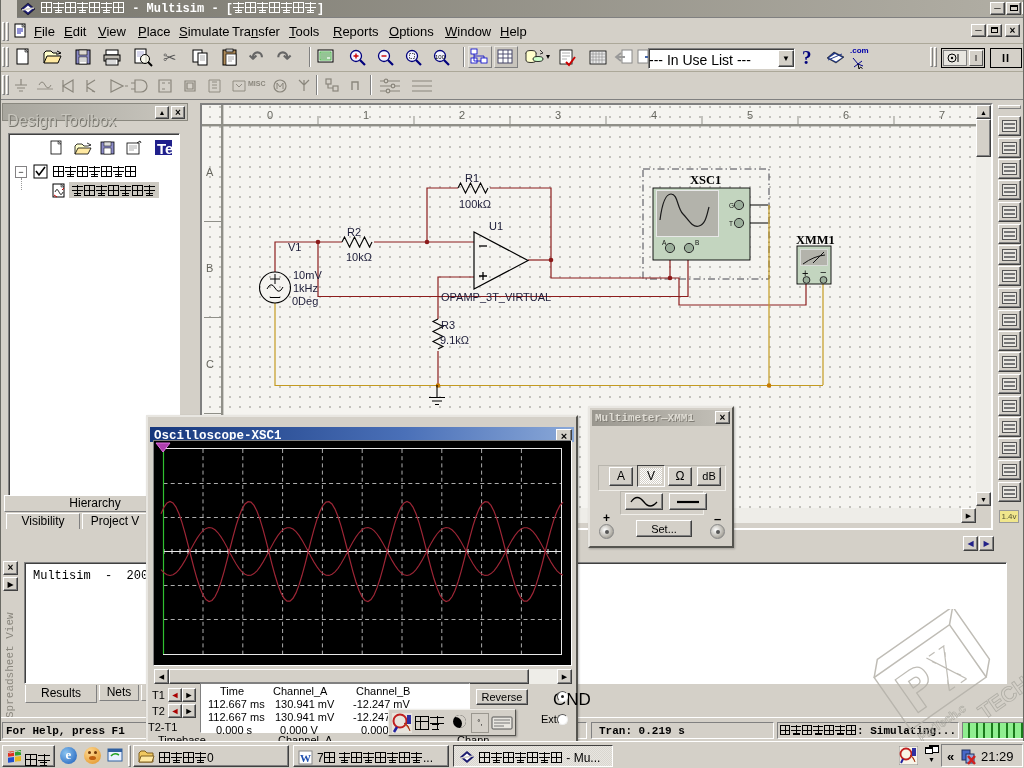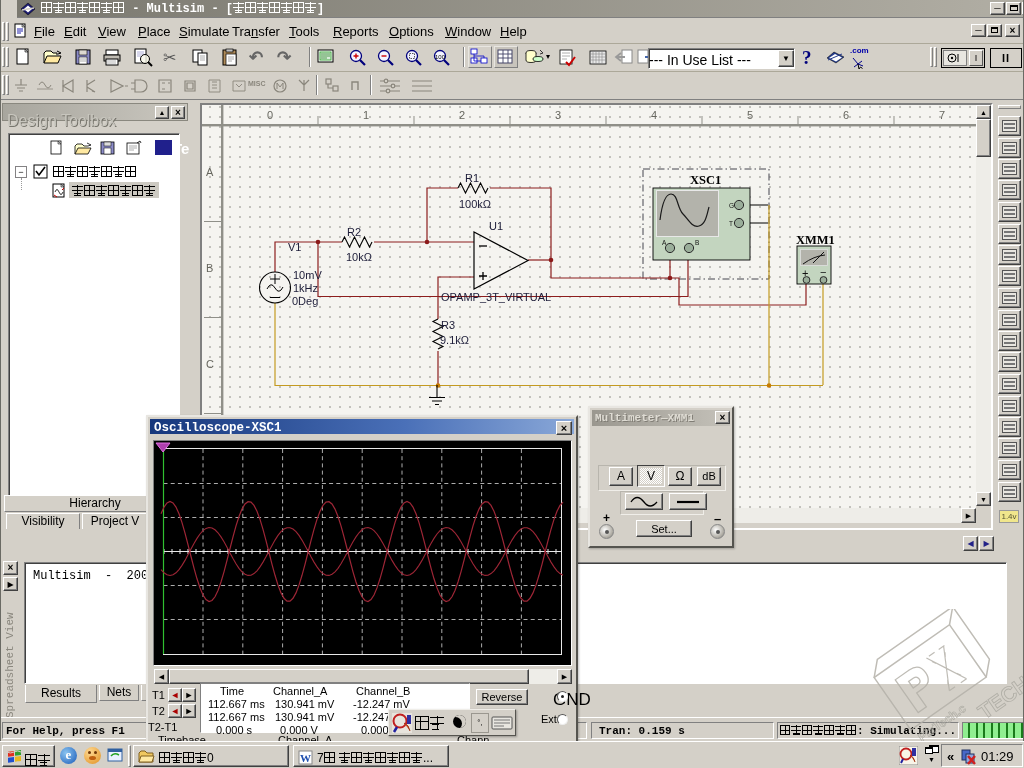--- a/index.html
+++ b/index.html
@@ -257,21 +257,21 @@
         <path d="M26,15 L26,7 L28,5 L33,5 L35,7 L39,7" fill="#ffffcc" stroke="#000" stroke-width="0.8"></path>
           <path d="M26,15 L29,9 L42,9 L39,15 Z" fill="#ffe9a2" stroke="#000" stroke-width="0.8"></path>
           <path d="M38,4 l4,2 -3,1" fill="none" stroke="#000" stroke-width="0.8"></path>
         <rect x="52" y="3" width="13" height="12" fill="#8c8cc8" stroke="#000" stroke-width="0.8"></rect>
           <rect x="55" y="3" width="7" height="4" fill="#ddd" stroke="#000" stroke-width="0.5"></rect>
           <rect x="55" y="9" width="7" height="6" fill="#fff" stroke="#000" stroke-width="0.5"></rect>
         <rect x="78" y="4" width="12" height="11" fill="#fff" stroke="#000" stroke-width="0.8"></rect>
           <path d="M80,7 h8 M80,9 h8 M80,11 h5" stroke="#888" stroke-width="0.7"></path>
           <path d="M88,4 l3,-2 1,2" fill="none" stroke="#000" stroke-width="0.8"></path>
       </svg>
-      <div class="r" style="left:146px;top:6px;width:17px;height:15px;background:#20208c"><span style="color:#fff;font-size:15px;font-weight:bold;padding-left:18px">Te</span></div>
+      <div class="r" style="left:146px;top:6px;width:17px;height:15px;background:#20208c"><span style="color:#fff;font-size:15px;font-weight:bold;padding-left:2px">Te</span></div>
 
       <div class="r" style="left:6px;top:32px;width:12px;height:12px;border:1px solid #848284;background:#fff;text-align:center;line-height:10px;font-size:9px;color:#000">−</div>
       <svg class="r" style="left:24px;top:29px" width="17" height="17">
           <rect x="1" y="2" width="13" height="13" fill="#fff" stroke="#000"></rect>
           <path d="M3,8 l3,4 6,-8" fill="none" stroke="#000" stroke-width="1.6"></path>
         </svg>
       <div class="r" style="left:44px;top:31px;color:#000;font-size:12px"><span class="cn"></span><span class="cn2"></span><span class="cn"></span><span class="cn2"></span><span class="cn"></span><span class="cn2"></span><span class="cn"></span></div>
       <div class="r" style="left:12px;top:44px;width:1px;height:12px;border-left:1px dotted #999"></div>
       <svg class="r" style="left:42px;top:48px" width="17" height="17">
           <rect x="2" y="2" width="11" height="13" fill="#fff" stroke="#000"></rect>
@@ -551,27 +551,27 @@
     <div class="r" style="left:8px;top:6px;font-family:'Liberation Mono',monospace;font-size:12px;color:#000">Multisim&nbsp;&nbsp;-&nbsp;&nbsp;2007-0</div>
   </div>
 
   <div class="r" style="left:25px;top:155px;width:72px;height:18px;background:#d4d0c8;border:1px solid #808080;border-top:none;border-left:1px solid #fff;text-align:center;font-size:12px;color:#000;line-height:16px">Results</div>
   <div class="r" style="left:99px;top:155px;width:40px;height:16px;background:#d4d0c8;border:1px solid #808080;border-top:none;border-left:1px solid #fff;text-align:center;font-size:12px;color:#000;line-height:14px">Nets</div>
   <div class="r" style="left:141px;top:155px;width:42px;height:16px;background:#d4d0c8;border:1px solid #808080;border-top:none;border-left:1px solid #fff;text-align:center;font-size:12px;color:#000;line-height:14px">Com</div>
 </div>
 
 <div class="r" id="statusbar" style="left:0;top:717px;width:1024px;height:24px;background:#d4d0c8;border-top:1px solid #fff">
   <div class="r sunk1" style="left:2px;top:4px;width:585px;height:17px;font-family:'Liberation Mono',monospace;font-size:11px;font-weight:bold;color:#000;padding:2px 0 0 3px">For Help, press F1</div>
-  <div class="r sunk1" style="left:591px;top:4px;width:183px;height:17px;font-family:'Liberation Mono',monospace;font-size:11px;font-weight:bold;color:#000;padding:2px 0 0 7px">Tran: 0.159 s</div>
+  <div class="r sunk1" style="left:591px;top:4px;width:183px;height:17px;font-family:'Liberation Mono',monospace;font-size:11px;font-weight:bold;color:#000;padding:2px 0 0 7px">Tran: 0.219 s</div>
   <div class="r sunk1" style="left:777px;top:4px;width:182px;height:17px;font-family:'Liberation Mono',monospace;font-size:11px;font-weight:bold;color:#000;padding:2px 0 0 2px"><span style="color:#000"><span class="cn cs"></span><span class="cn2 cs"></span><span class="cn cs"></span><span class="cn2 cs"></span><span class="cn cs"></span><span class="cn2 cs"></span><span class="cn cs"></span></span>: Simulating...</div>
   <div class="r sunk1" style="left:962px;top:4px;width:62px;height:17px;background:repeating-linear-gradient(90deg,#90ee90 0 5.5px,#1a7a1a 5.5px 7.5px)"></div>
 </div>
 
 <div class="r" id="scopewin" style="left:146px;top:415px;width:432px;height:328px;background:#d4d0c8;border:2px solid;border-color:#e8e6e1 #55544f #55544f #e8e6e1;box-shadow:1px 1px 2px rgba(0,0,0,0.25)">
-  <div class="r" style="left:2px;top:2px;width:424px;height:15px;background:linear-gradient(90deg,#16377c,#4a70b8 60%,#8aa8d8)">
+  <div class="r" style="left:2px;top:10px;width:424px;height:15px;background:linear-gradient(90deg,#16377c,#4a70b8 60%,#8aa8d8)">
     <div class="r" style="left:4px;top:2px;color:#fff;font-weight:bold;font-size:12.5px;font-family:'Liberation Mono',monospace">Oscilloscope-XSC1</div>
     <div class="r btn" style="left:406px;top:2px;width:16px;height:14px;text-align:center;font-size:11px;font-weight:bold;line-height:13px;color:#000">×</div>
   </div>
   <div class="r" style="left:5px;top:23px;width:419px;height:226px;background:#000;border:1px solid;border-color:#808080 #fff #fff #808080">
     <svg class="r" style="left:0;top:0" width="417" height="224" viewBox="0 0 417 224">
       <rect x="9.5" y="7.5" width="398" height="206" fill="none" stroke="#e8e8e8" stroke-width="1"></rect>
       <g stroke="#d8d8d8" stroke-width="0.8" stroke-dasharray="4 3.2">
         <path d="M49.0,8 V213 M88.8,8 V213 M128.6,8 V213 M168.4,8 V213 M208.2,8 V213 M248.0,8 V213 M287.8,8 V213 M327.6,8 V213 M367.4,8 V213"></path>
         <path d="M9.5,42.5 H407 M9.5,76.5 H407 M9.5,144.5 H407 M9.5,178.5 H407"></path>
       </g>
@@ -719,32 +719,40 @@
       </svg>
     <div class="r" style="left:25px;top:5px;color:#000;font-size:12px"><span class="cn"></span><span class="cn2"></span><span class="cn"></span><span class="cn2"></span>0</div>
   </div>
   <div class="r btn" style="left:293px;top:3px;width:156px;height:22px">
     <svg class="r" style="left:4px;top:4px" width="15" height="15">
         <rect x="1" y="1" width="13" height="13" fill="#fff" stroke="#888"></rect>
         <text x="2" y="12" font-size="11" font-weight="bold" fill="#2050b0" font-family="Liberation Serif">W</text>
       </svg>
     <div class="r" style="left:23px;top:5px;color:#000;font-size:12px;white-space:nowrap">7<span class="cn"></span>&nbsp;<span class="cn2"></span><span class="cn"></span><span class="cn2"></span><span class="cn"></span><span class="cn2"></span><span class="cn"></span><span class="cn2"></span>...</div>
   </div>
+  <div class="r" style="left:453px;top:3px;width:160px;height:22px;border:1px solid;border-color:#404040 #fff #fff #404040;background:repeating-conic-gradient(#e8e6e1 0 25%,#d9d6cf 0 50%) 0 0/2px 2px">
+    <svg class="r" style="left:5px;top:4px" width="16" height="14" viewBox="0 0 16 14">
+        <polygon points="1,7 8,1 15,7 8,13" fill="#1a1a6e"></polygon>
+        <polygon points="4,7 8,3.5 12,7 8,10.5" fill="#fff"></polygon>
+        <path d="M2,8 L14,6" stroke="#d4d0c8" stroke-width="1.5"></path>
+      </svg>
+    <div class="r" style="left:25px;top:5px;color:#000;font-size:12px;white-space:nowrap"><span class="cn"></span><span class="cn2"></span><span class="cn"></span><span class="cn2"></span><span class="cn"></span><span class="cn2"></span><span class="cn"></span> - Mu...</div>
+  </div>
   <svg class="r" style="left:899px;top:4px" width="19" height="19">
       <rect x="0" y="0" width="19" height="19" fill="#f8f4e8" stroke="#888"></rect>
       <circle cx="7" cy="8" r="5.5" fill="none" stroke="#c02020" stroke-width="1.8"></circle>
       <path d="M4,13 l-2,4" stroke="#2020a0" stroke-width="2"></path>
       <path d="M11,9 q4,2 5,7" fill="#d06030" stroke="#a03010"></path>
       <rect x="13" y="2" width="4" height="8" fill="#3030a0"></rect>
     </svg>
   <div class="r" style="left:929px;top:3px;width:10px;height:8px;border:1px solid #000;border-top:2px solid #000;background:#fff"></div>
   <div class="r" style="left:925px;top:5px;width:8px;height:7px;border:1px solid #000;border-top:2px solid #000;background:#fff"></div>
   <div class="r" style="left:928px;top:14px;font-size:7px;color:#000">▼</div>
   <div class="r sunk1" style="left:941px;top:2px;width:82px;height:23px">
     <div class="r" style="left:5px;top:4px;font-size:13px;font-weight:bold;color:#000">«</div>
     <svg class="r" style="left:18px;top:3px" width="18" height="17">
         <rect x="2" y="2" width="8" height="10" fill="#4868c8" stroke="#203060"></rect>
         <rect x="6" y="6" width="8" height="9" fill="#90a8e0" stroke="#203060"></rect>
         <path d="M8,8 l7,8 M15,8 l-7,8" stroke="#d02020" stroke-width="2.5"></path>
       </svg>
-    <div class="r" style="left:39px;top:4px;font-size:13px;color:#000;font-family:'Liberation Sans',sans-serif">01:29</div>
+    <div class="r" style="left:39px;top:4px;font-size:13px;color:#000;font-family:'Liberation Sans',sans-serif">21:29</div>
   </div>
 </div>
 
 </body></html>

